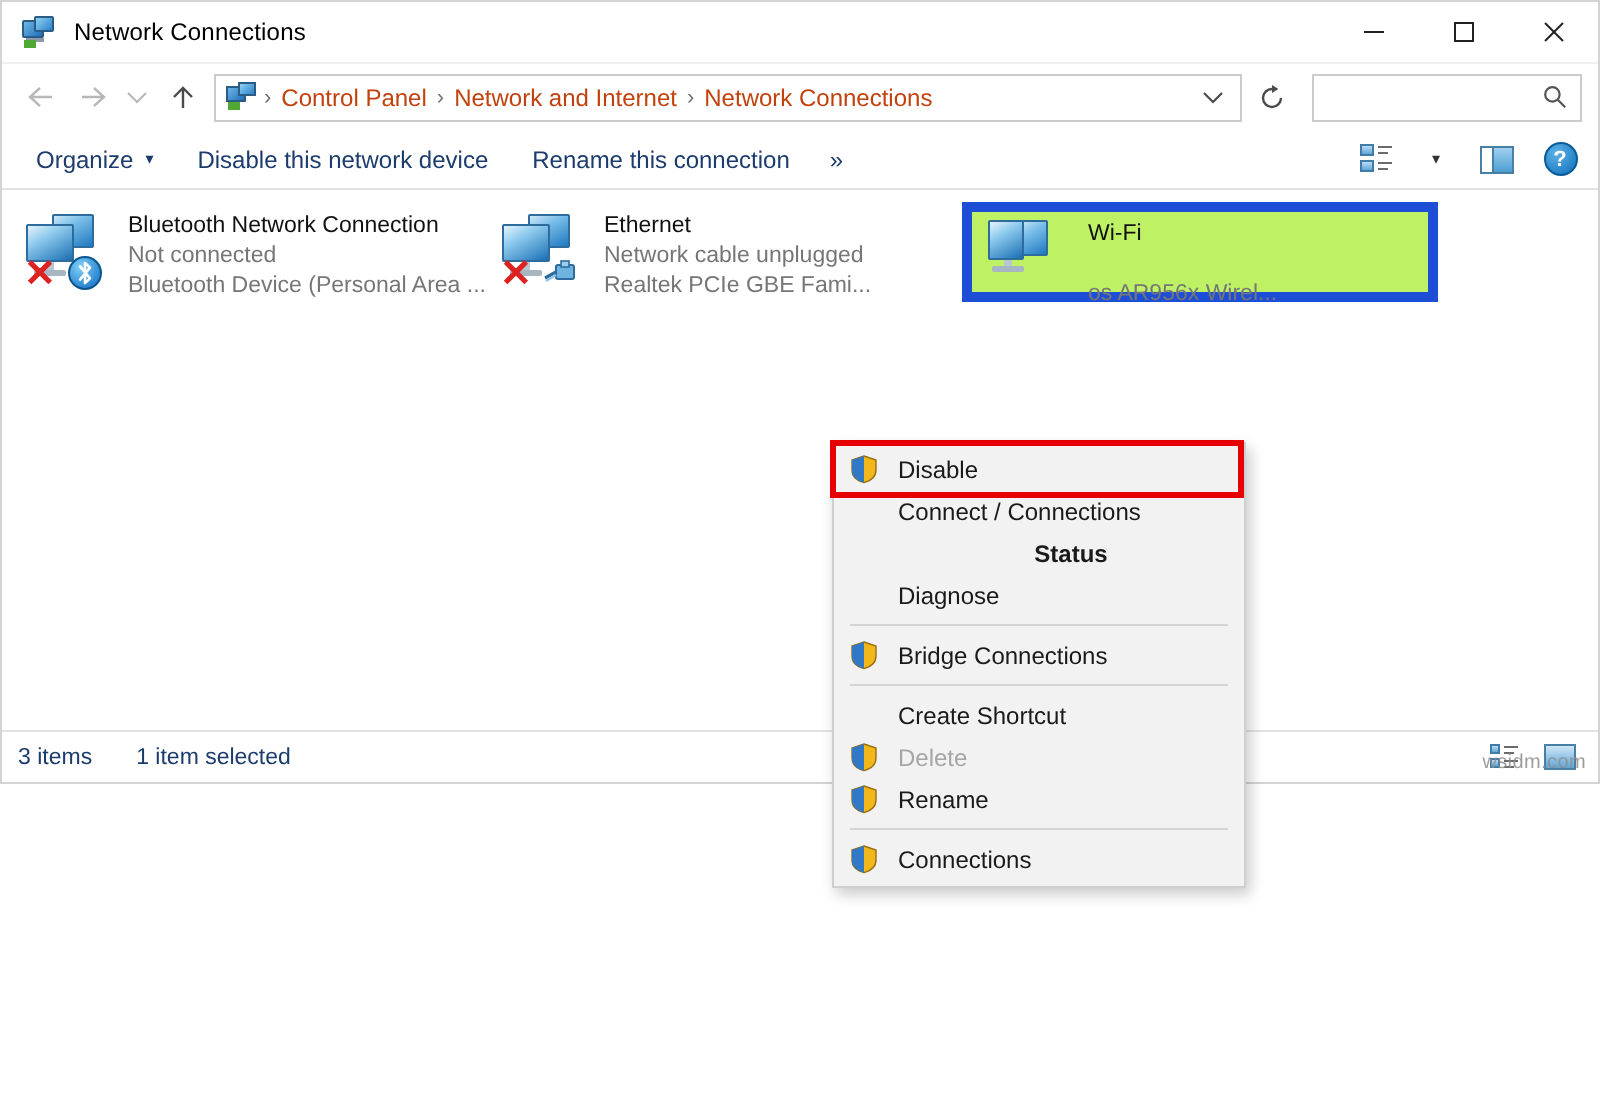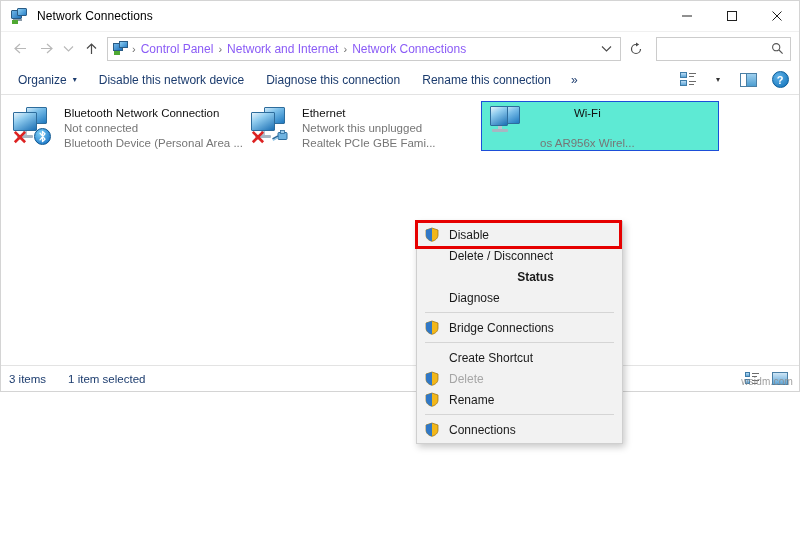--- a/index.html
+++ b/index.html
@@ -63,21 +63,21 @@
     flex: 1 1 auto; height: 24px; margin-left: 3px;
     border: 1px solid #cccccc; background: #ffffff;
     display: flex; align-items: center; padding: 0 2px 0 5px;
     min-width: 0;
   }
   .crumb-icon { width: 16px; height: 15px; position: relative; margin-right: 2px; flex:0 0 16px;}
   .ci-m1 { position:absolute; left:0; top:2px; width:10px;height:8px;background:linear-gradient(135deg,#6fb6e8,#1e6fb8);border:1px solid #2a5c86;}
   .ci-m2 { position:absolute; left:6px; top:0; width:9px;height:7px;background:linear-gradient(135deg,#8fd0f5,#2b82c8);border:1px solid #2a5c86;}
   .ci-g { position:absolute; left:1px; top:10px; width:6px;height:4px;background:#4fa832;}
   .crumb {
-    font-size: 12px; color: #8b5cf6; padding: 0 4px; white-space: nowrap;
+    font-size: 12px; color: #c2410c; padding: 0 4px; white-space: nowrap;
   }
   .crumb-sep {
     font-size: 11px; color: #6d6d6d; padding: 0 1px; user-select: none;
   }
   .crumb-drop { margin-left: auto; color: #4a4a4a; padding: 0 6px; display:flex; align-items:center;}
   .refreshbtn {
     width: 28px; height: 24px; display: flex; align-items: center; justify-content: center;
     color: #4a4a4a; margin-left: 1px;
   }
   .searchbox {
@@ -127,23 +127,22 @@
     flex: 1 1 auto; position: relative; background: #ffffff;
     padding: 6px 4px 0 4px;
   }
   .tiles { display: flex; align-items: flex-start; }
   .tile {
     display: flex; align-items: flex-start;
     width: 238px; height: 50px; padding: 3px 4px 3px 4px;
     border: 1px solid transparent;
   }
   .tile.selected {
-    background: #5eead4;
-    border: 1px solid #1d4ed8;
-    text-align: center;
+    background: #bef264;
+    border: 5px solid #1d4ed8;
   }
   .tile-icon { width: 48px; height: 44px; position: relative; flex: 0 0 48px; }
   
   .mon-back {
     position: absolute; left: 16px; top: 2px; width: 21px; height: 17px;
     background: linear-gradient(150deg,#cfe8f8 0%, #7cc0ea 35%, #1f79c0 100%);
     border: 1px solid #2d6c9c; border-radius: 1px;
   }
   .mon-front {
     position: absolute; left: 3px; top: 7px; width: 24px; height: 19px;
@@ -305,23 +304,20 @@
     </div>
   </div>
 
   <div class="cmdbar">
     <div class="cmd">
       <span>Organize</span>
       <span class="caret">▾</span>
     </div>
     <div class="cmd">
       <span>Disable this network device</span>
-    </div>
-    <div class="cmd">
-      <span>Diagnose this connection</span>
     </div>
     <div class="cmd">
       <span>Rename this connection</span>
     </div>
     <div class="cmd-chev">»</div>
 
     <div class="cmd-right">
       <div class="viewbtn">
         <div class="icon-views">
           <div class="iv-box" style="left:0;top:0;"></div>
@@ -381,21 +377,21 @@
             <svg width="20" height="14" viewBox="0 0 20 14">
               <rect x="7" y="3.5" width="9" height="7" rx="1" fill="#6fb3e0" stroke="#2d6c9c" stroke-width="1"></rect>
               <rect x="9.5" y="1.5" width="4" height="3" fill="#9ccdec" stroke="#2d6c9c" stroke-width="0.8"></rect>
               <path d="M7 7 L1.5 10" stroke="#2d6c9c" stroke-width="1.6" fill="none"></path>
               <path d="M7 8.5 L2 11.5" stroke="#8fc4e6" stroke-width="1.2" fill="none"></path>
             </svg>
           </div>
         </div>
         <div class="tile-text">
           <div class="t-name">Ethernet</div>
-          <div class="t-sub">Network this unplugged</div>
+          <div class="t-sub">Network cable unplugged</div>
           <div class="t-sub">Realtek PCIe GBE Fami...</div>
         </div>
       </div>
 
       <div class="tile selected">
         <div class="tile-icon">
           <div class="mon-back" style="left:18px;top:1px;width:16px;height:18px;"></div>
           <div class="mon-front" style="left:4px;top:1px;width:18px;height:20px;"></div>
           <div class="mon-neck" style="left:12px;top:21px;"></div>
           <div class="mon-stand" style="left:6px;top:24px;"></div>
@@ -416,21 +412,21 @@
           <svg class="shield" viewBox="0 0 14 15">
               <path d="M7 1 L13 3 V8 C13 11.4 10.4 13.4 7 14.3 C3.6 13.4 1 11.4 1 8 V3 Z" fill="#f2b71a" stroke="#9a6f0d" stroke-width="0.7"></path>
               <path d="M7 1 L7 14.3 C3.6 13.4 1 11.4 1 8 V3 Z" fill="#3178c6"></path>
             </svg>
         </span>
         <span class="mi-label">Disable</span>
       </div>
 
       <div class="mi">
         <span class="mi-icon"></span>
-        <span class="mi-label">Delete / Disconnect</span>
+        <span class="mi-label">Connect / Connections</span>
       </div>
 
       <div class="mi bold">
         <span class="mi-icon"></span>
         <span class="mi-label">Status</span>
       </div>
 
       <div class="mi">
         <span class="mi-icon"></span>
         <span class="mi-label">Diagnose</span>

